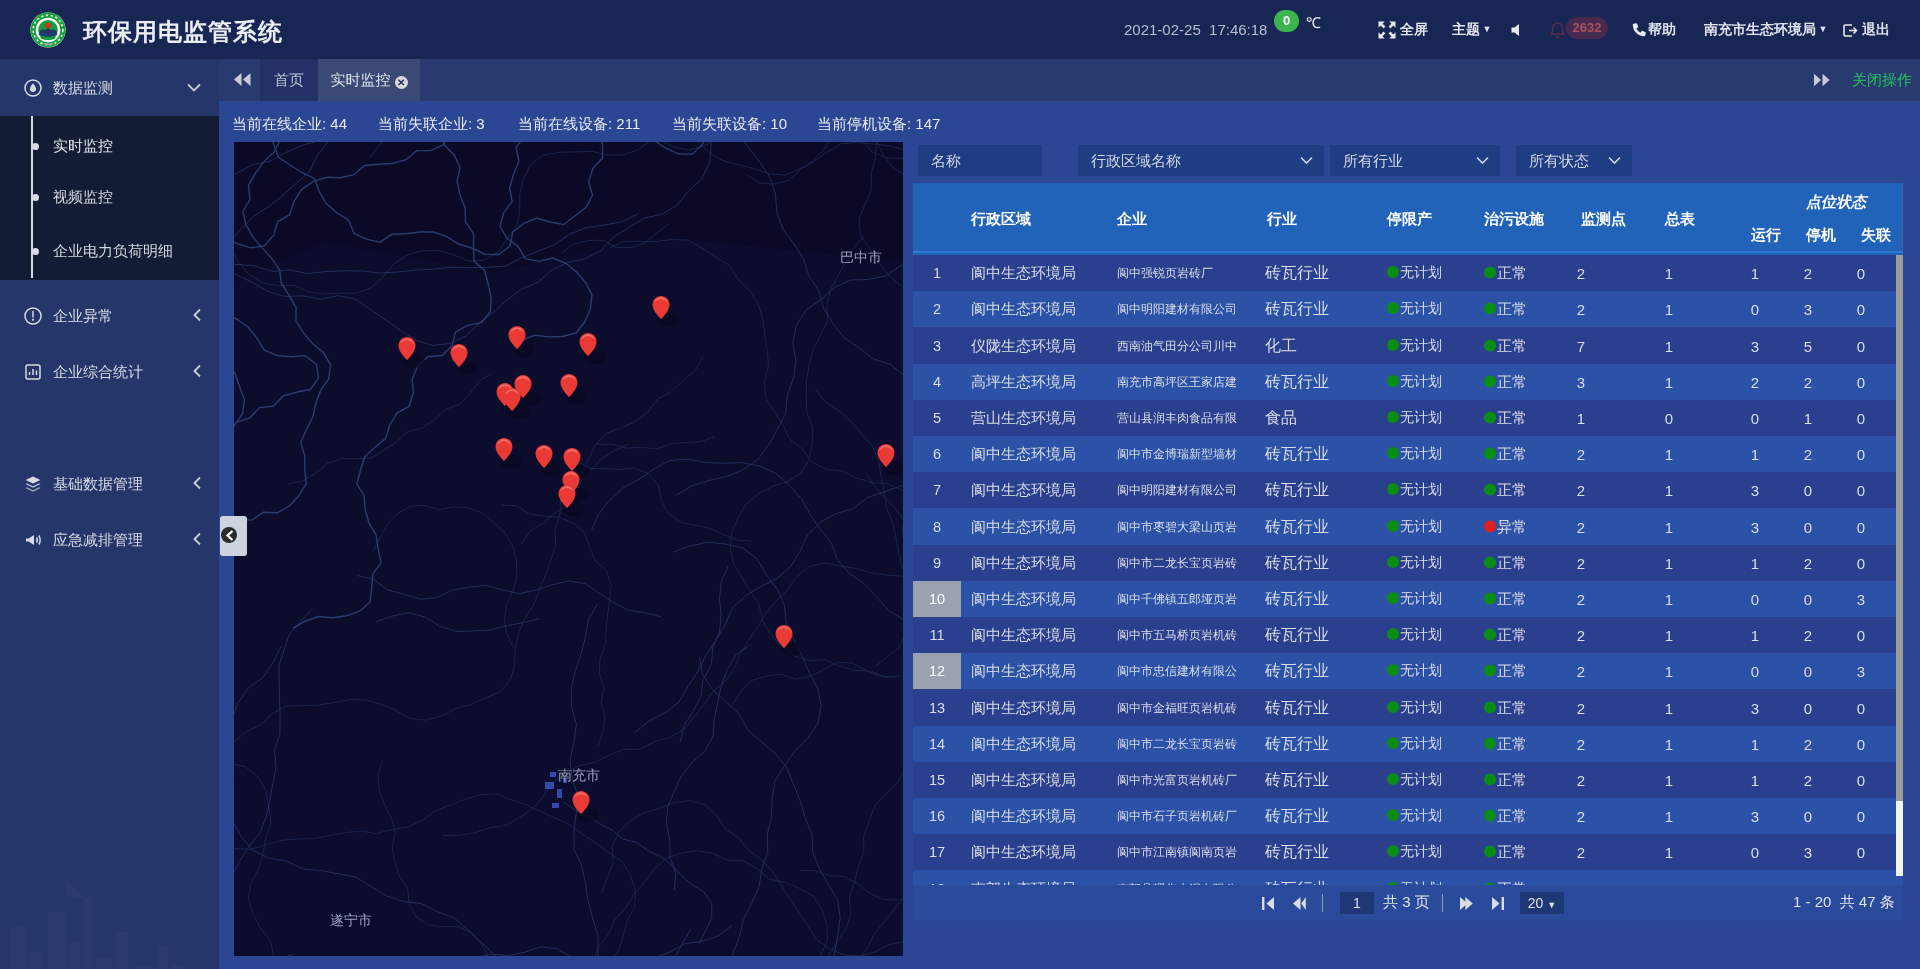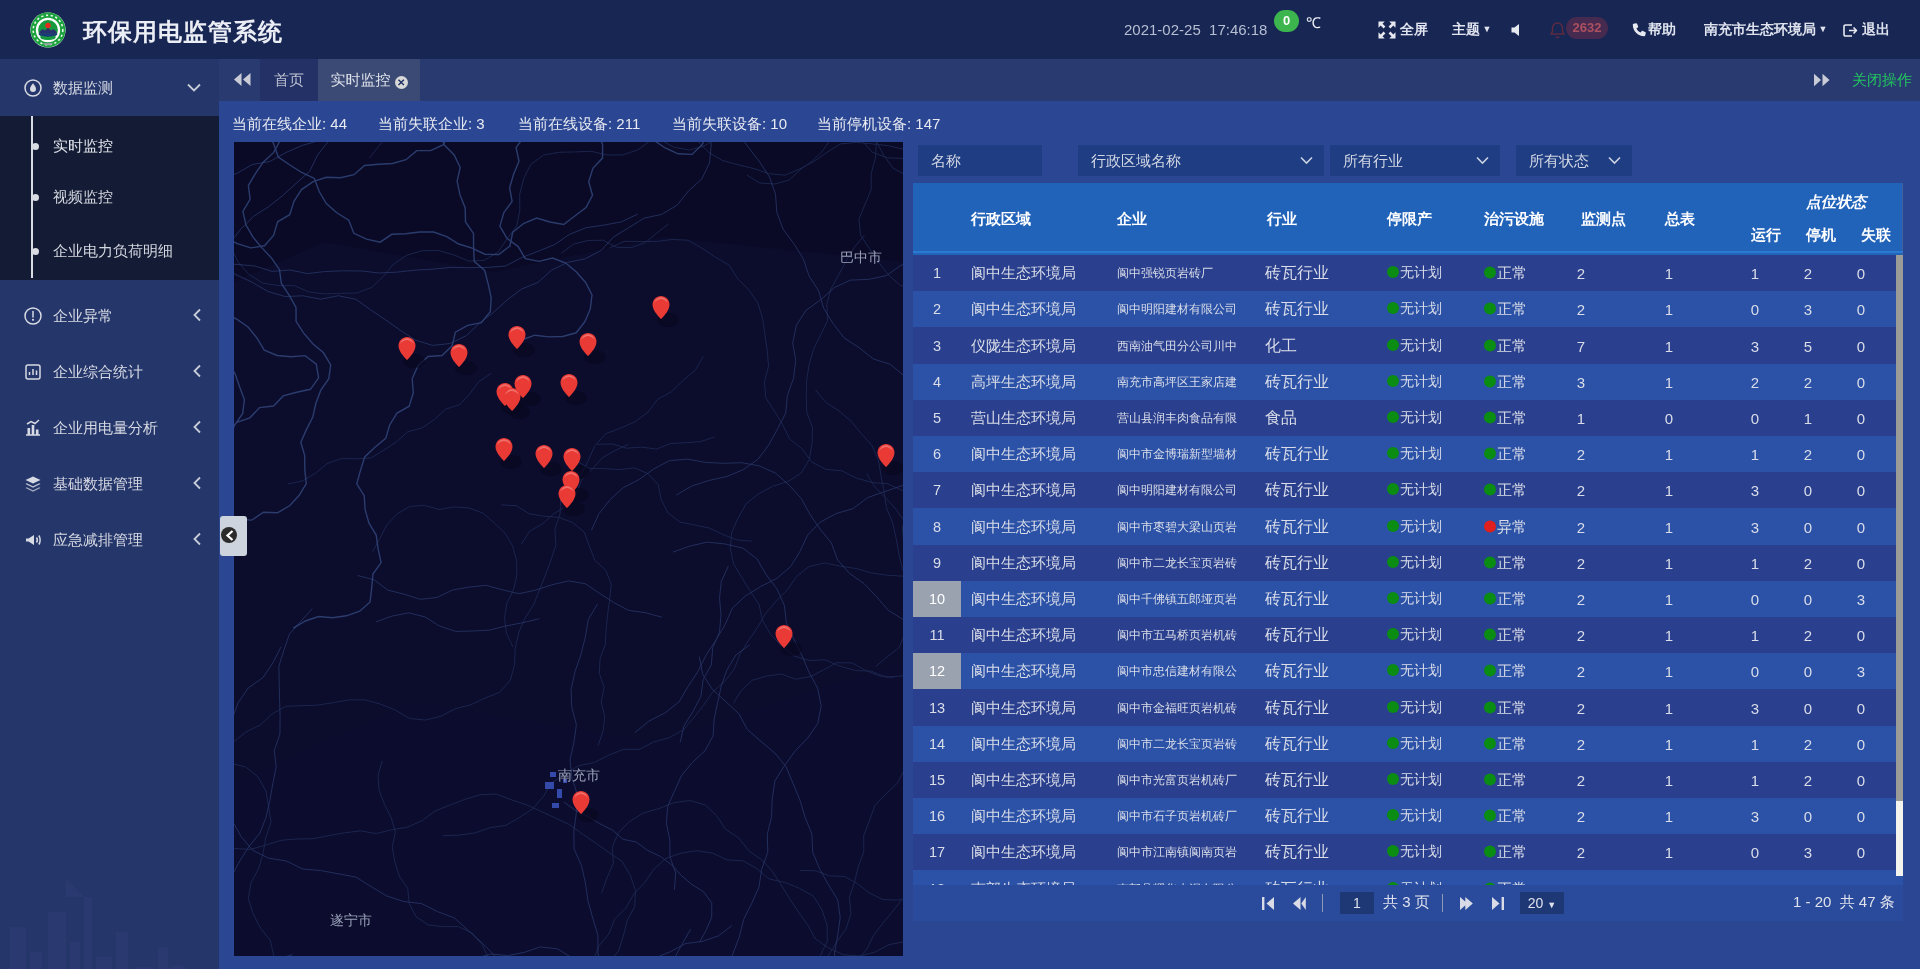--- a/index.html
+++ b/index.html
@@ -118,33 +118,20 @@
       <span class="arrow"><svg width="8" height="13" viewBox="0 0 8 13" fill="none" stroke="#c7ccd8" stroke-width="1.8">
           <path d="M7 1 1.5 6.5 7 12"></path>
         </svg></span>
     </div>
   <div class="mitem" style="top:285px">
       <span class="micon"><svg width="20" height="20" viewBox="0 0 20 20" fill="none" stroke="#d7dae3" stroke-width="1.5">
           <rect x="3" y="3" width="14" height="14" rx="2"></rect>
           <path d="M6.5 13v-3M10 13V7M13.5 13v-4.5"></path>
         </svg></span>
       <span class="mlabel">企业综合统计</span>
-      <span class="arrow"><svg width="8" height="13" viewBox="0 0 8 13" fill="none" stroke="#c7ccd8" stroke-width="1.8">
-          <path d="M7 1 1.5 6.5 7 12"></path>
-        </svg></span>
-    </div>
-  <div class="mitem" style="top:341px">
-      <span class="micon"><svg width="20" height="20" viewBox="0 0 20 20" fill="none" stroke="#d7dae3" stroke-width="1.5">
-          <path d="M3 17h14"></path>
-          <rect x="4.5" y="10" width="2.6" height="7" fill="#d7dae3" stroke="none"></rect>
-          <rect x="8.7" y="7" width="2.6" height="10" fill="#d7dae3" stroke="none"></rect>
-          <rect x="12.9" y="11.5" width="2.6" height="5.5" fill="#d7dae3" stroke="none"></rect>
-          <path d="M4 6l4-2.5 4 2 4-3.5"></path>
-        </svg></span>
-      <span class="mlabel">企业用电量分析</span>
       <span class="arrow"><svg width="8" height="13" viewBox="0 0 8 13" fill="none" stroke="#c7ccd8" stroke-width="1.8">
           <path d="M7 1 1.5 6.5 7 12"></path>
         </svg></span>
     </div>
   <div class="mitem" style="top:397px">
       <span class="micon"><svg width="20" height="20" viewBox="0 0 20 20" fill="#d7dae3">
           <path d="M10 2.5 17.5 6 10 9.5 2.5 6z"></path>
           <path d="M3.8 9.2 10 12.2l6.2-3 1.3.8L10 13.8 2.5 10z" opacity=".85"></path>
           <path d="M3.8 13.2 10 16.2l6.2-3 1.3.8L10 17.8 2.5 14z" opacity=".7"></path>
         </svg></span>

